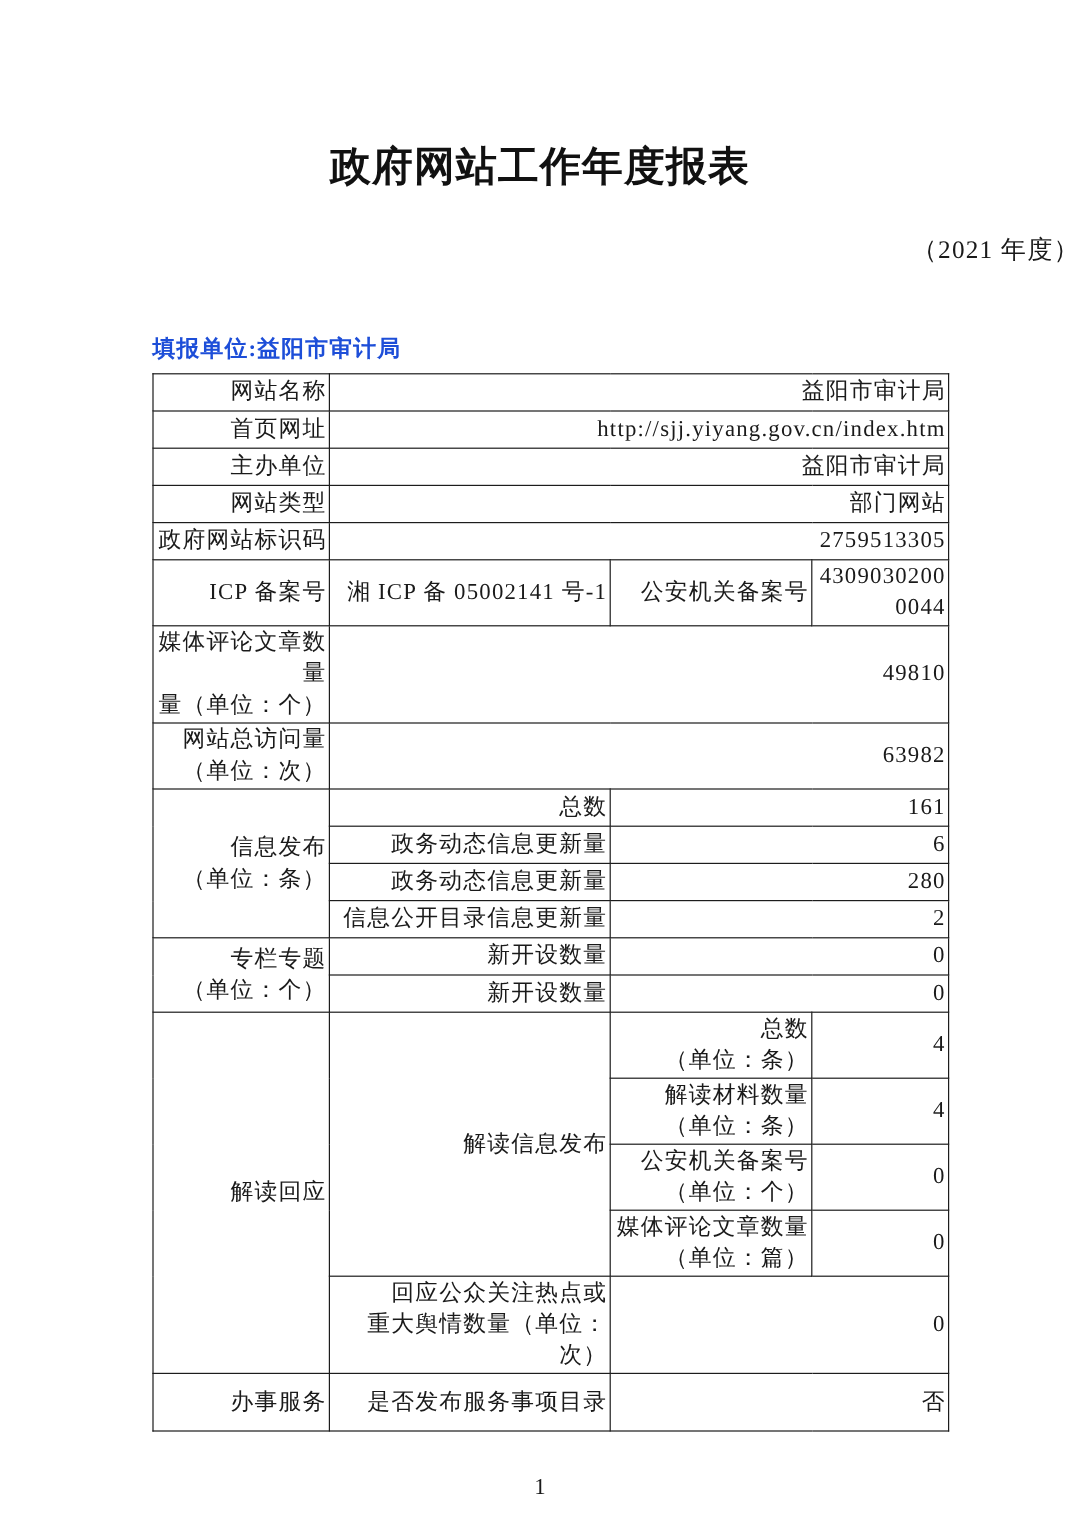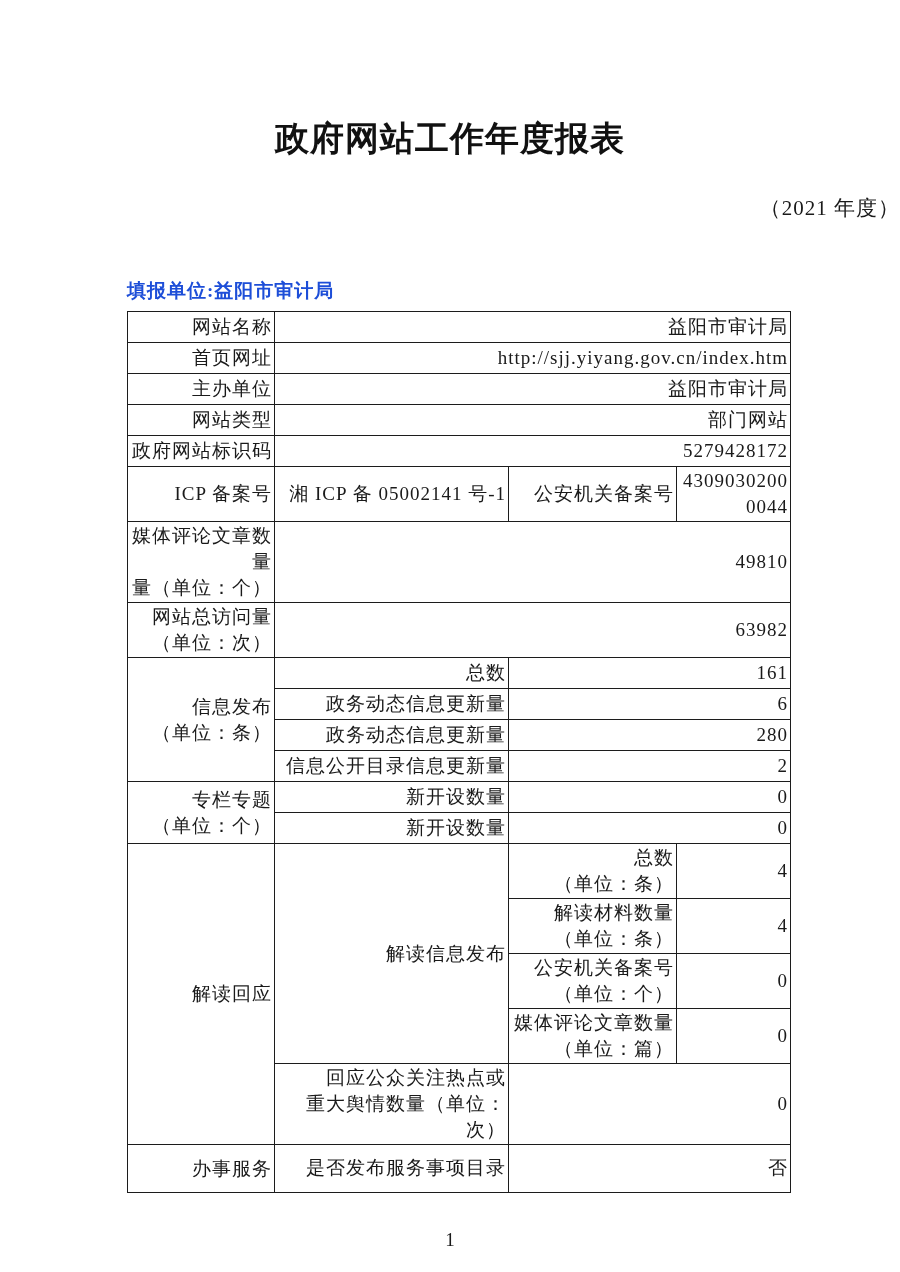--- a/index.html
+++ b/index.html
@@ -65,21 +65,20 @@
   tr.r79 { height: 79px; }
   tr.r48 { height: 48px; }
   td.url-cell { letter-spacing: 1.5px; }
   td.align-bottom {
     vertical-align: bottom;
     padding-bottom: 2px;
   }
   td.align-top {
     vertical-align: top;
     padding-top: 7px;
-    font-family: Liberation Mono, monospace;
   }
   .page-number {
     margin-top: 36px;
     text-align: center;
     font-size: 19px;
     color: #1a1a1a;
   }
 </style>
 </head>
 <body>
@@ -116,21 +115,21 @@
       <td colspan="3">益阳市审计局</td>
     </tr>
 
     <tr class="r31">
       <td>网站类型</td>
       <td colspan="3">部门网站</td>
     </tr>
 
     <tr class="r31">
       <td>政府网站标识码</td>
-      <td colspan="3">5279428172</td>
+      <td colspan="3">2759513305</td>
     </tr>
 
     <tr class="r53">
       <td>ICP 备案号</td>
       <td>湘 ICP 备 05002141 号-1</td>
       <td>公安机关备案号</td>
       <td>43090302000044</td>
     </tr>
 
     <tr class="r55">

